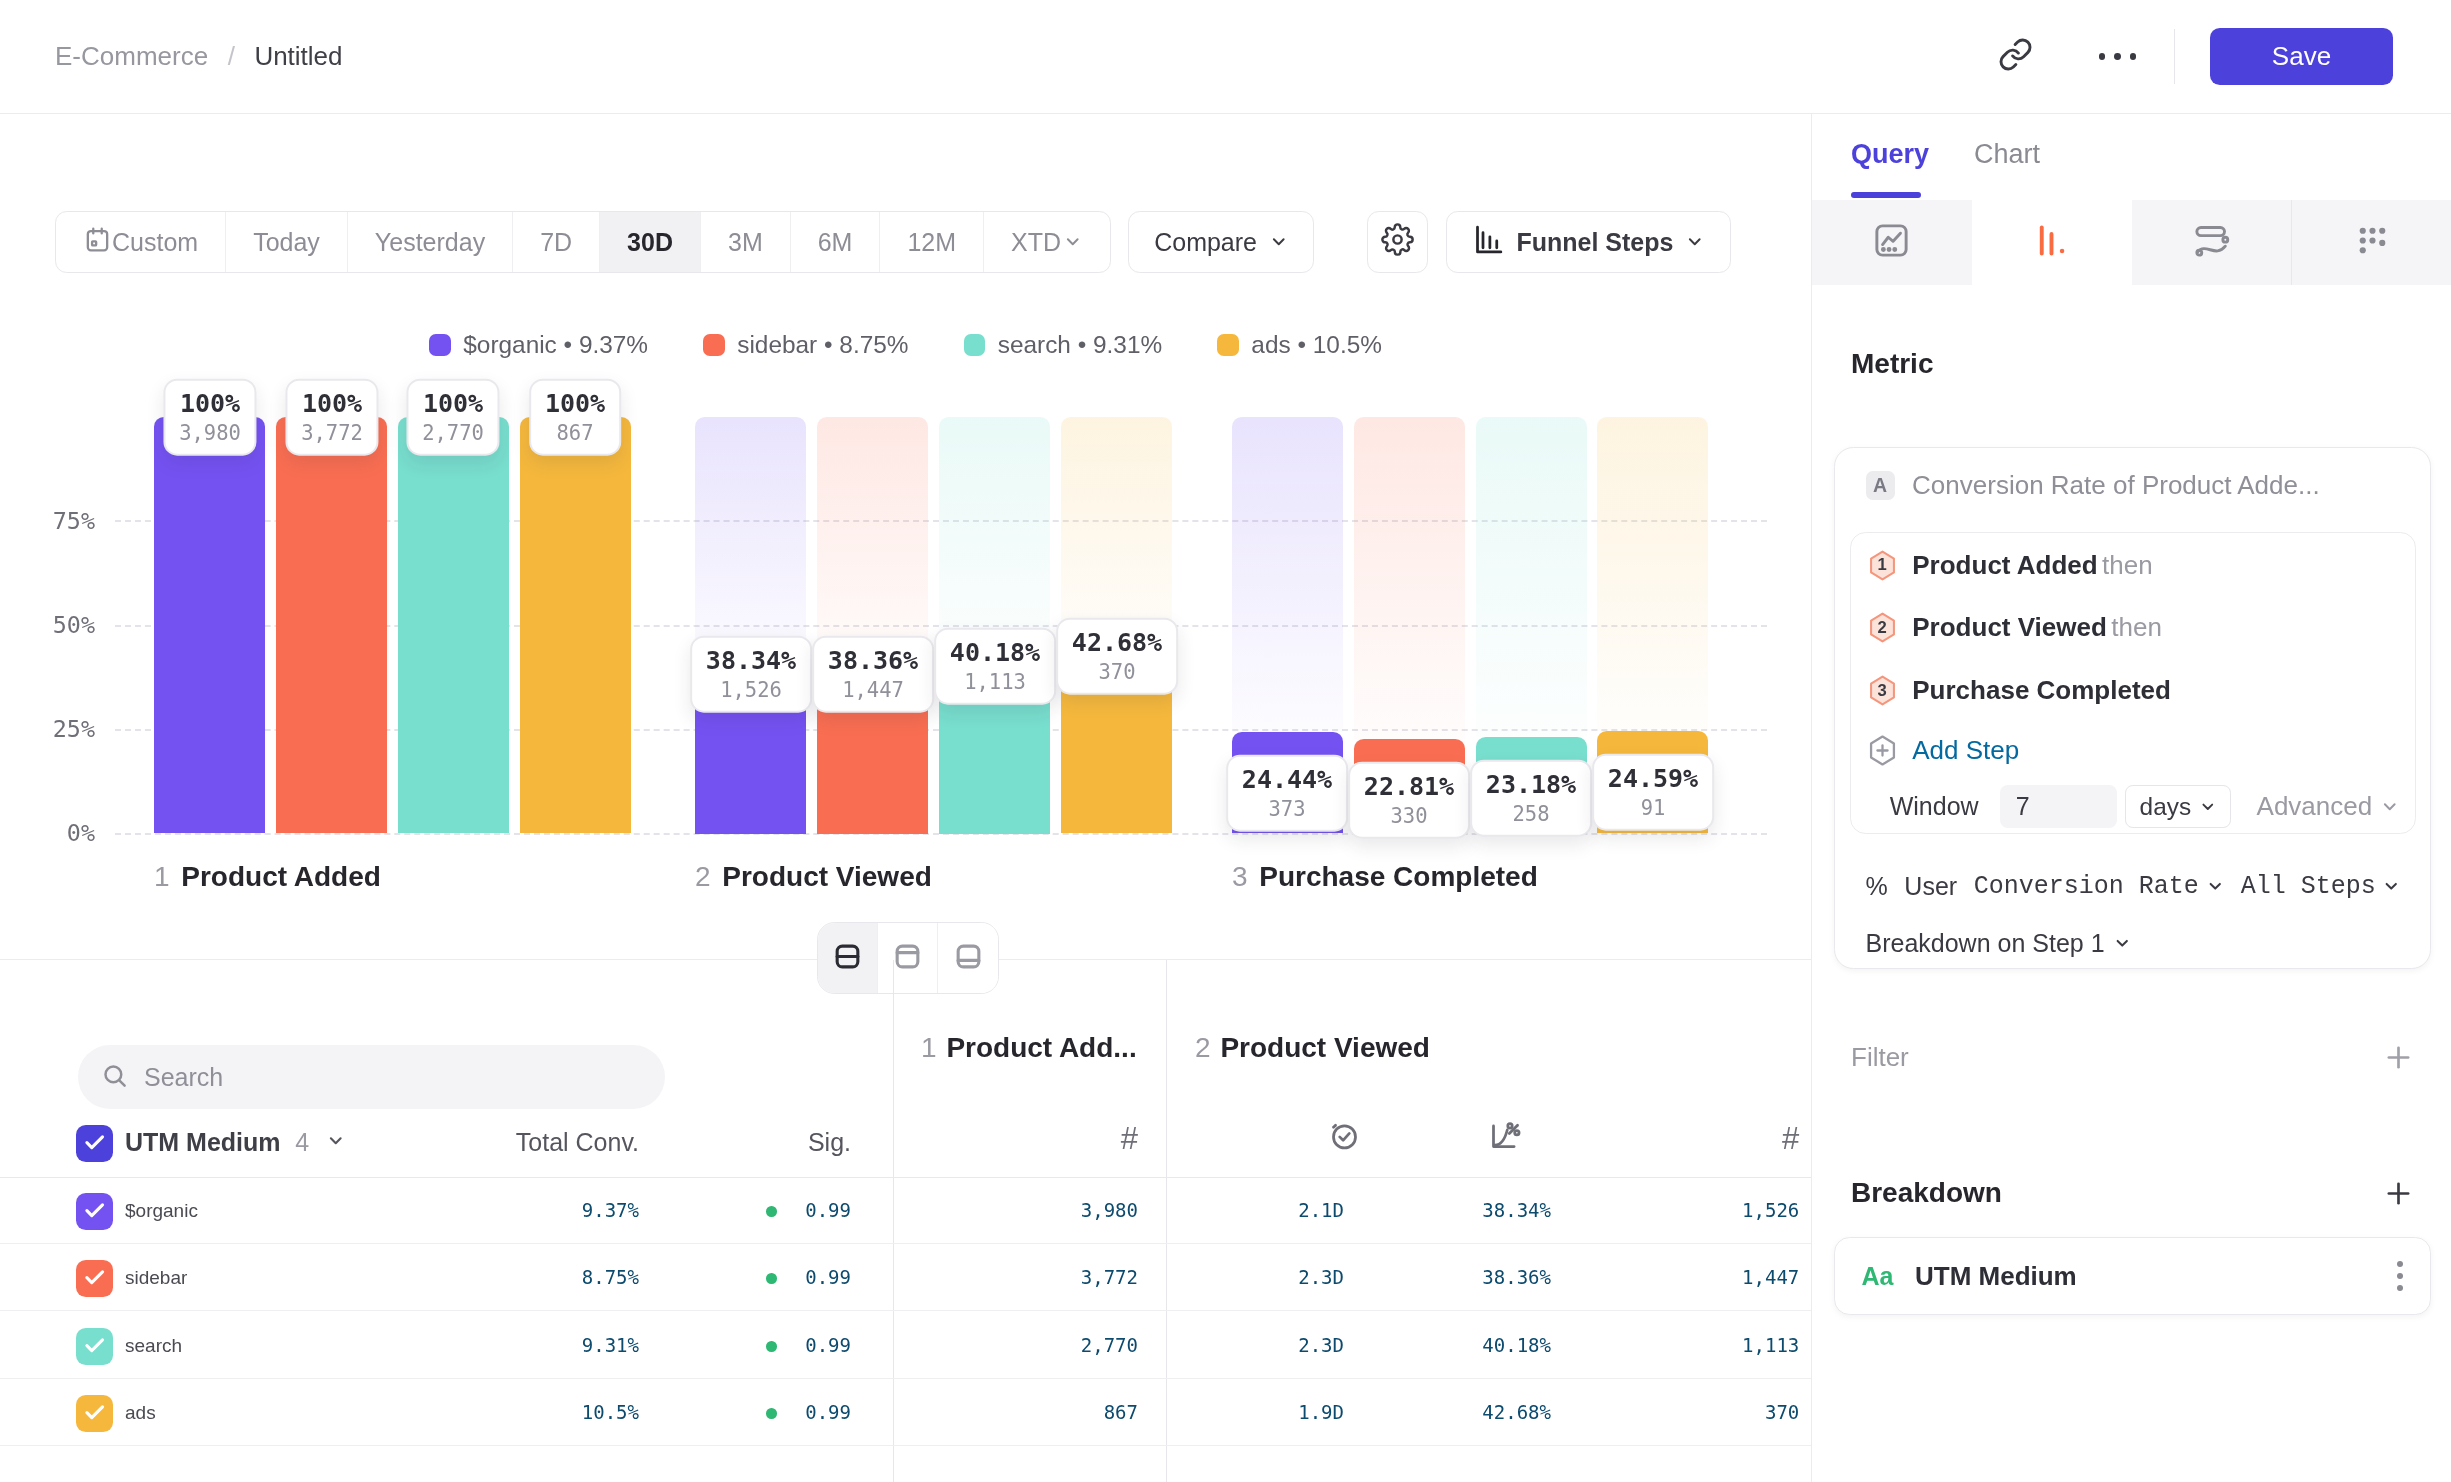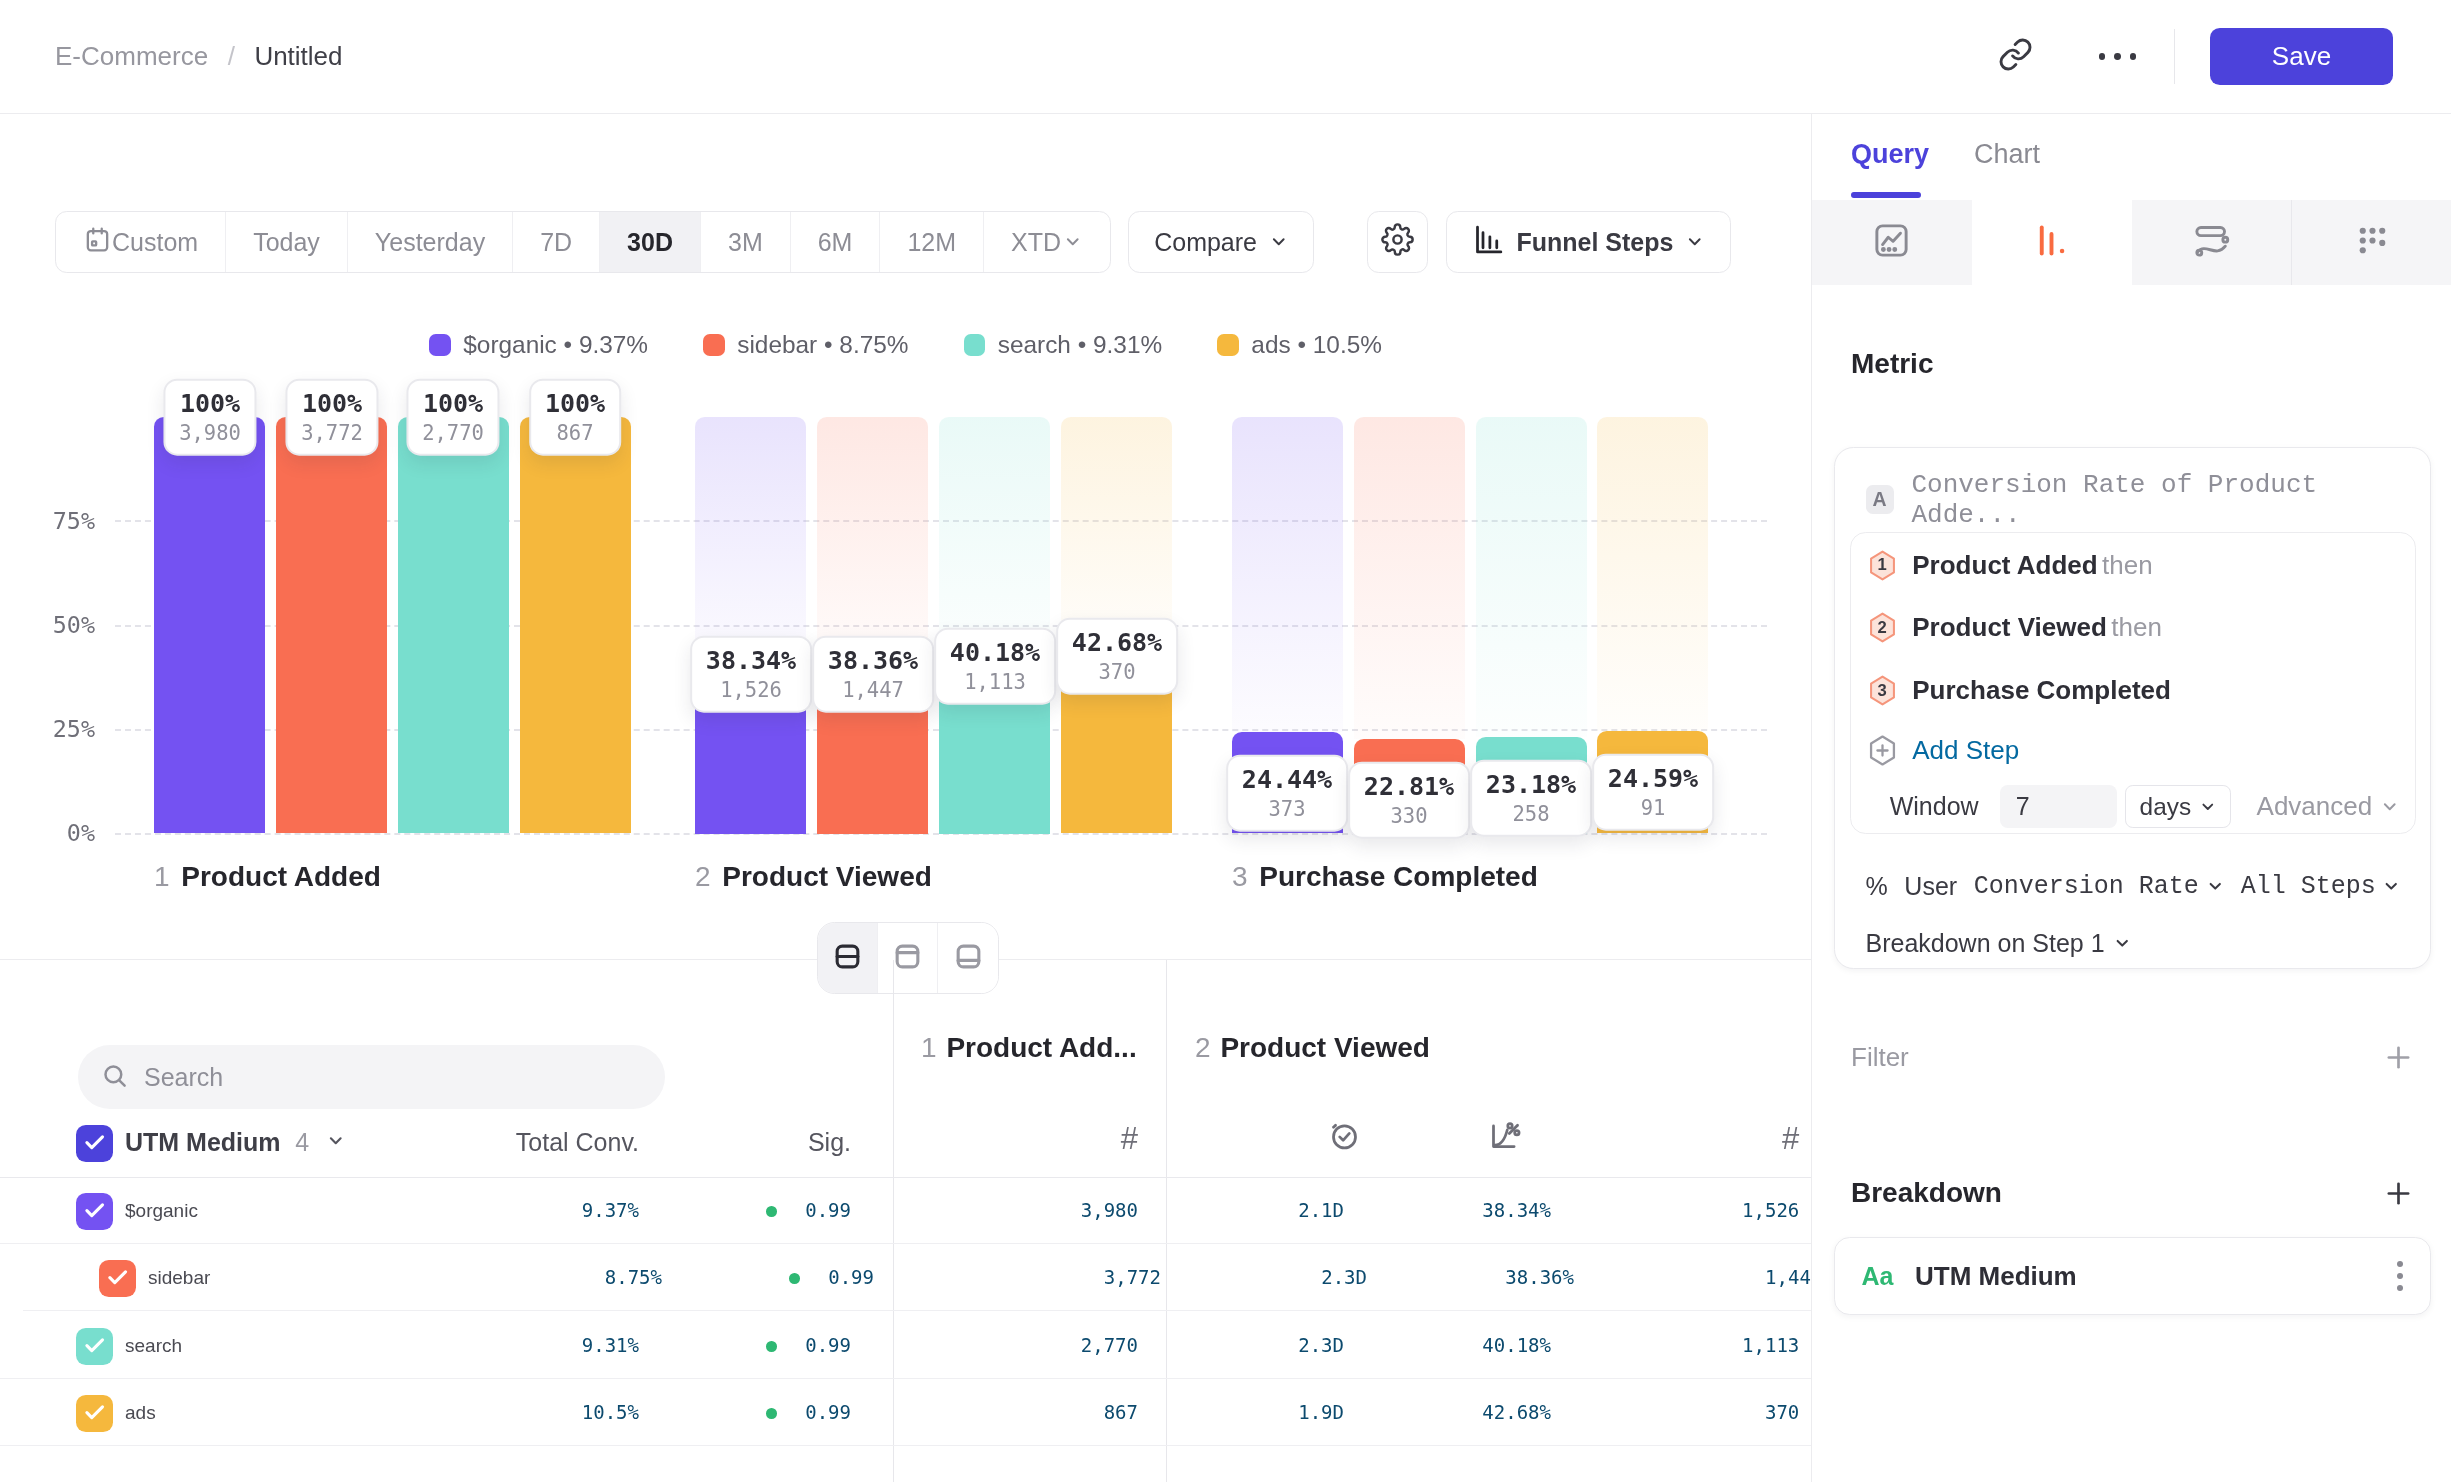--- a/index.html
+++ b/index.html
@@ -98,21 +98,21 @@
   .istrip-tab { flex:1; display:flex; align-items:center; justify-content:center; background:#F5F5F7;
                 color:#8A8A92; cursor:pointer; }
   .istrip-tab.sep { border-right:1px solid #E8E8EC; }
   .istrip-tab.selected { background:#fff; color:#F96B40; }
   .panel-h { position:absolute; left:39px; font-size:28px; font-weight:bold; color:#26262C; }
   .metric-card { position:absolute; top:333px; left:21.5px; width:597px; height:522px; background:#fff;
                  border:1px solid #E9E9ED; border-radius:19.5px; box-shadow:0 2px 5.9px rgba(24,24,40,.05); }
   .metric-row { position:absolute; top:21.5px; left:31px; display:flex; align-items:center; gap:17.6px; cursor:pointer; }
   .a-badge { width:29px; height:29px; border-radius:6.8px; background:#ECECEF; color:#7A7A84; font-size:19.5px;
              font-weight:bold; display:flex; align-items:center; justify-content:center; }
-  .metric-label { font-size:26px; color:#8F8F98;font-family:Liberation Mono, monospace; }
+  .metric-label { font-size:26px; color:#8F8F98; }
   .steps-card { position:absolute; top:84px; left:15.6px; width:566px; height:302px; border:1px solid #ECECEF;
                 border-radius:15.6px; }
   .step-row { position:absolute; left:15.6px; right:15.6px; height:53px; display:flex; align-items:center; gap:14.6px; cursor:pointer; }
   .hex { position:relative; width:31px; height:33px; flex:0 0 31px; }
   .hex .n { position:absolute; inset:0; display:flex; align-items:center; justify-content:center;
             font-size:16.6px; font-weight:bold; color:#3A3A42; }
   .step-name { font-size:26px; font-weight:bold; color:#2E2E36; }
   .step-then { font-size:26px; color:#9A9AA2; }
   .addstep-label { font-size:26px; color:#0369a1; }
   .window-row { position:absolute; left:15.6px; right:15.6px; top:252px; height:43px; display:flex; align-items:center;margin-left:23px; }
@@ -439,21 +439,21 @@
           </span>
           <span class="cell name" style="left:125px">$organic</span>
           <span class="cell num mono" style="right:1172px">9.37%</span>
           <span class="sig-dot" style="right:1034px; background:#2EB873"></span>
           <span class="cell num mono" style="right:960px">0.99</span>
           <span class="cell num mono" style="right:673px">3,980</span>
           <span class="cell num mono" style="right:467px">2.1D</span>
           <span class="cell num mono" style="right:260px">38.34%</span>
           <span class="cell num mono" style="right:11.7px">1,526</span>
         </div>
-        <div class="trow" style="top: 1130px; margin-left: 23px;">
+        <div class="trow" style="top: 1130px;">
           <span class="cbox" style="left:76px; top:15.6px; background:#F96E52">
             <svg width="23.4" height="23.4" viewBox="0 0 24 24" fill="none" stroke="#fff" stroke-width="3.2" stroke-linecap="round" stroke-linejoin="round">
               <polyline points="20 6 9 17 4 12"></polyline>
             </svg>
           </span>
           <span class="cell name" style="left:125px">sidebar</span>
           <span class="cell num mono" style="right:1172px">8.75%</span>
           <span class="sig-dot" style="right:1034px; background:#2EB873"></span>
           <span class="cell num mono" style="right:960px">0.99</span>
           <span class="cell num mono" style="right:673px">3,772</span>

